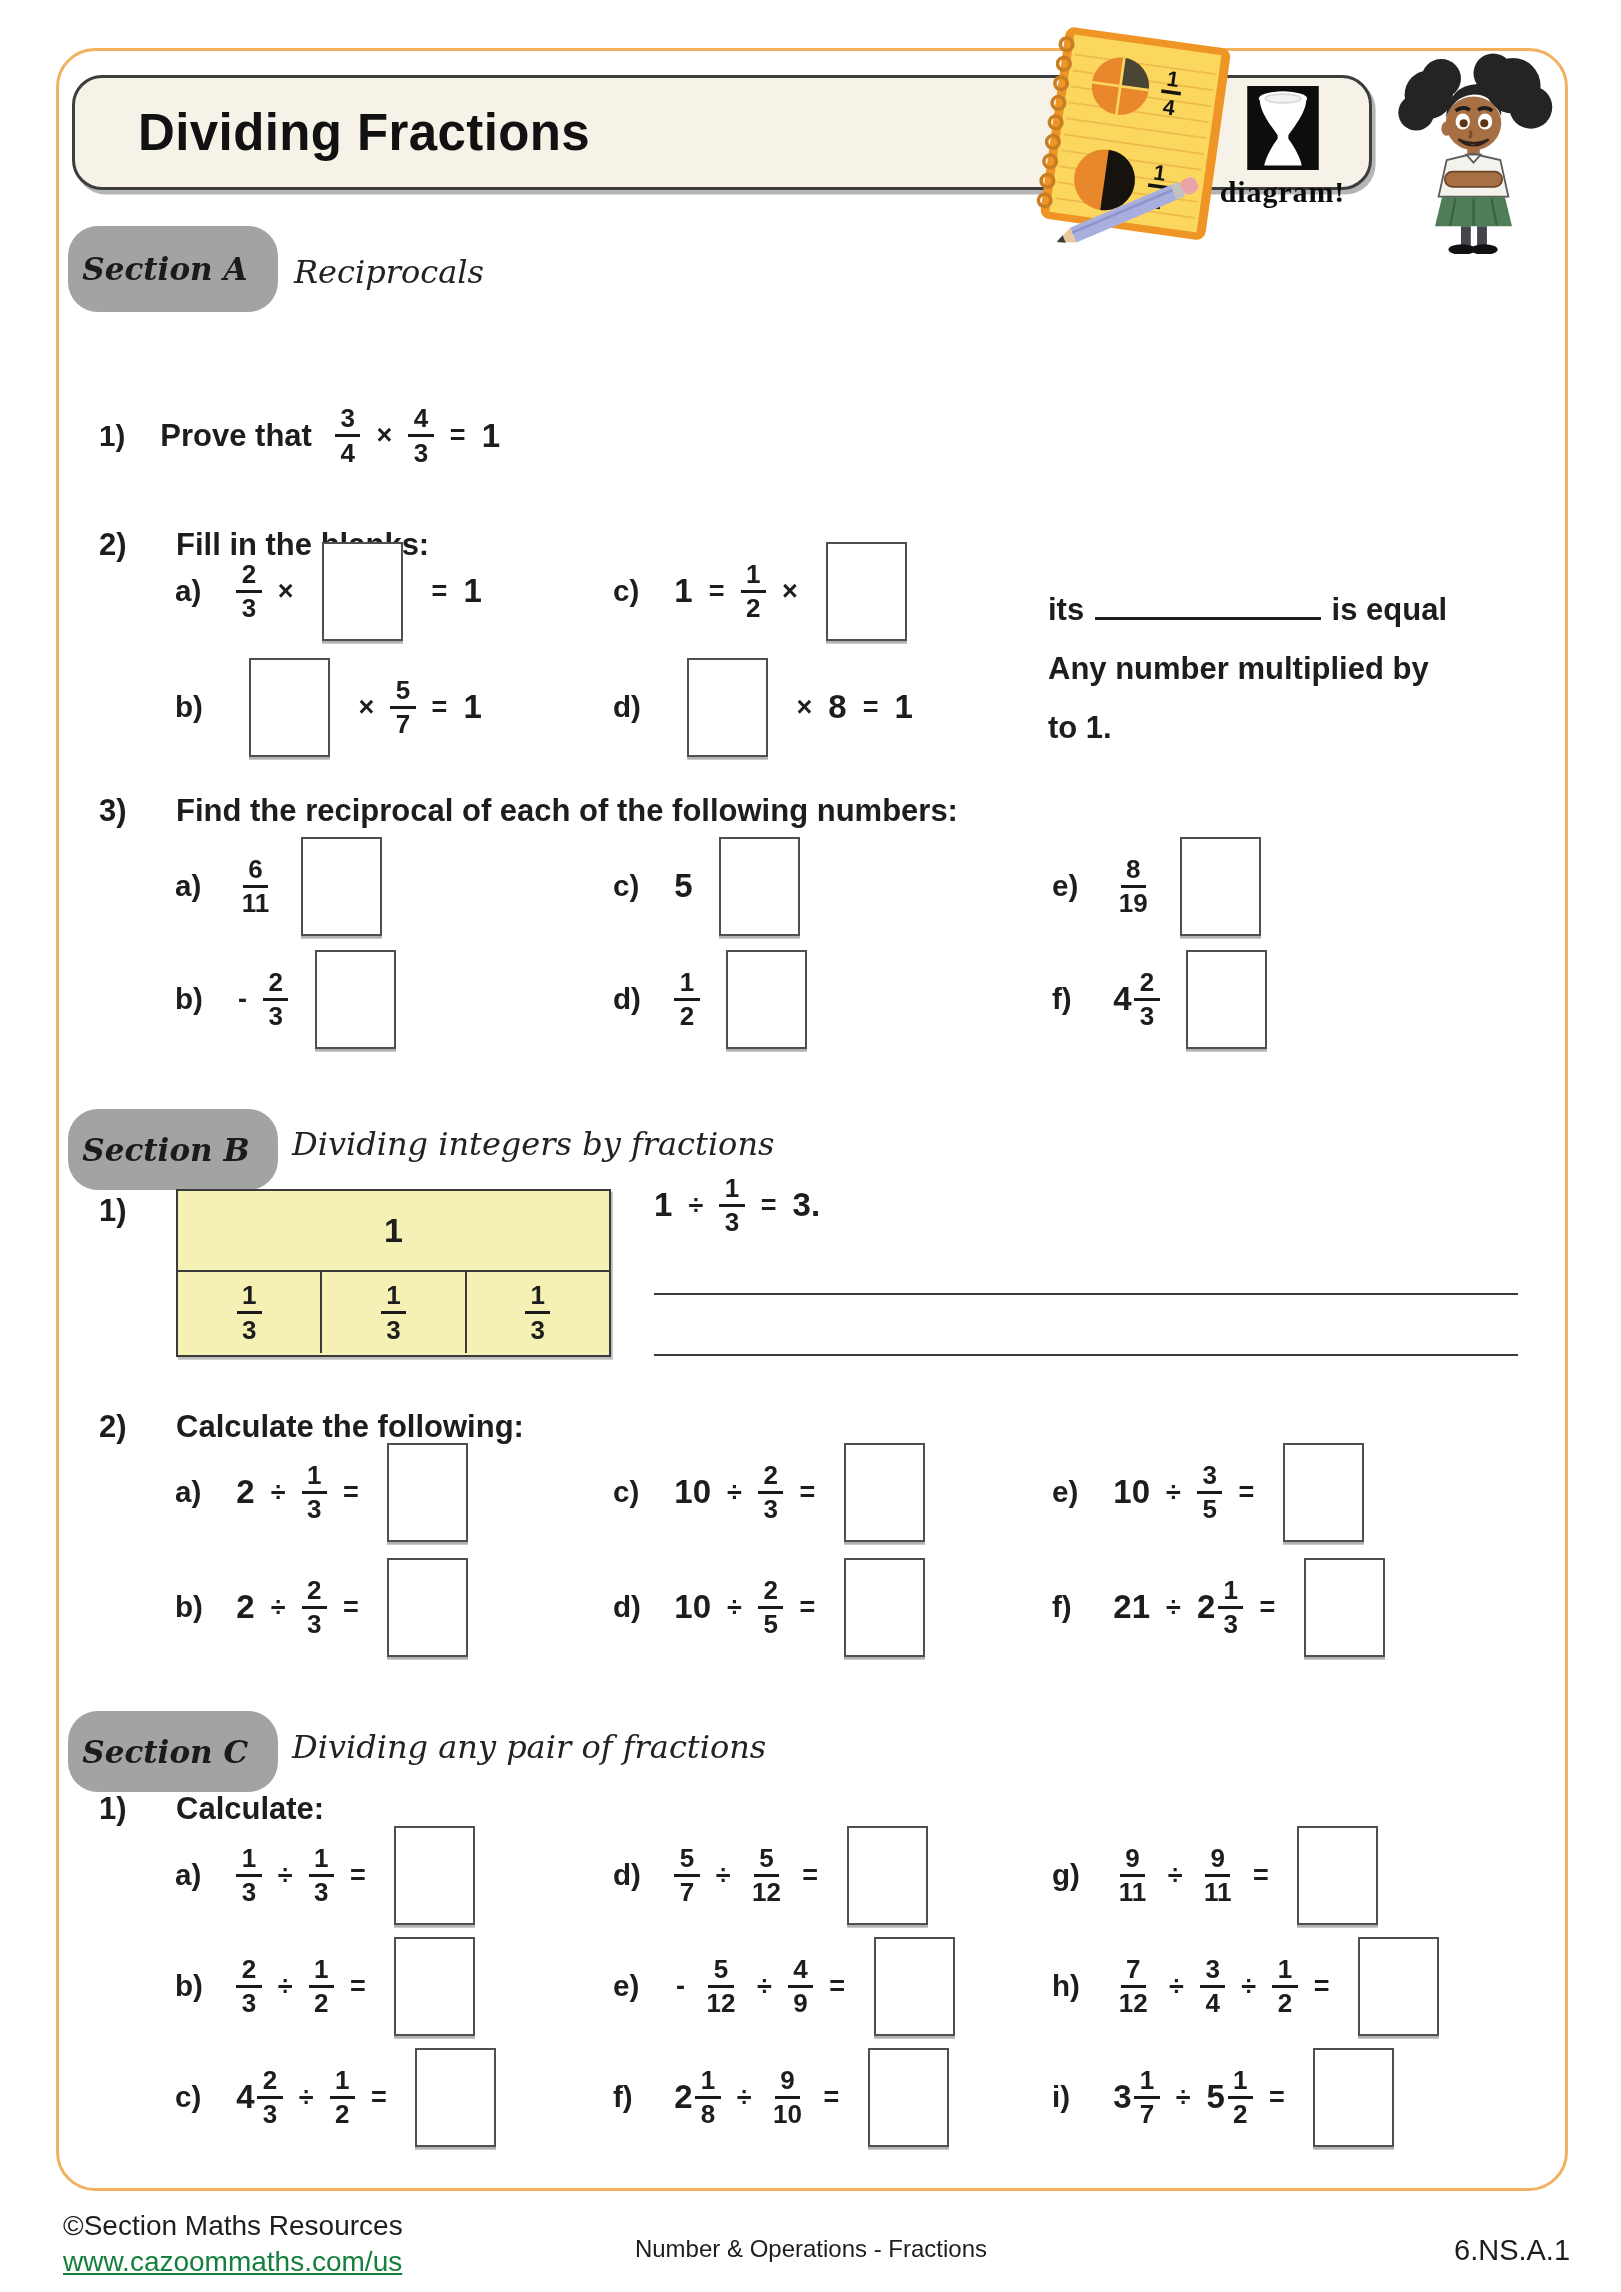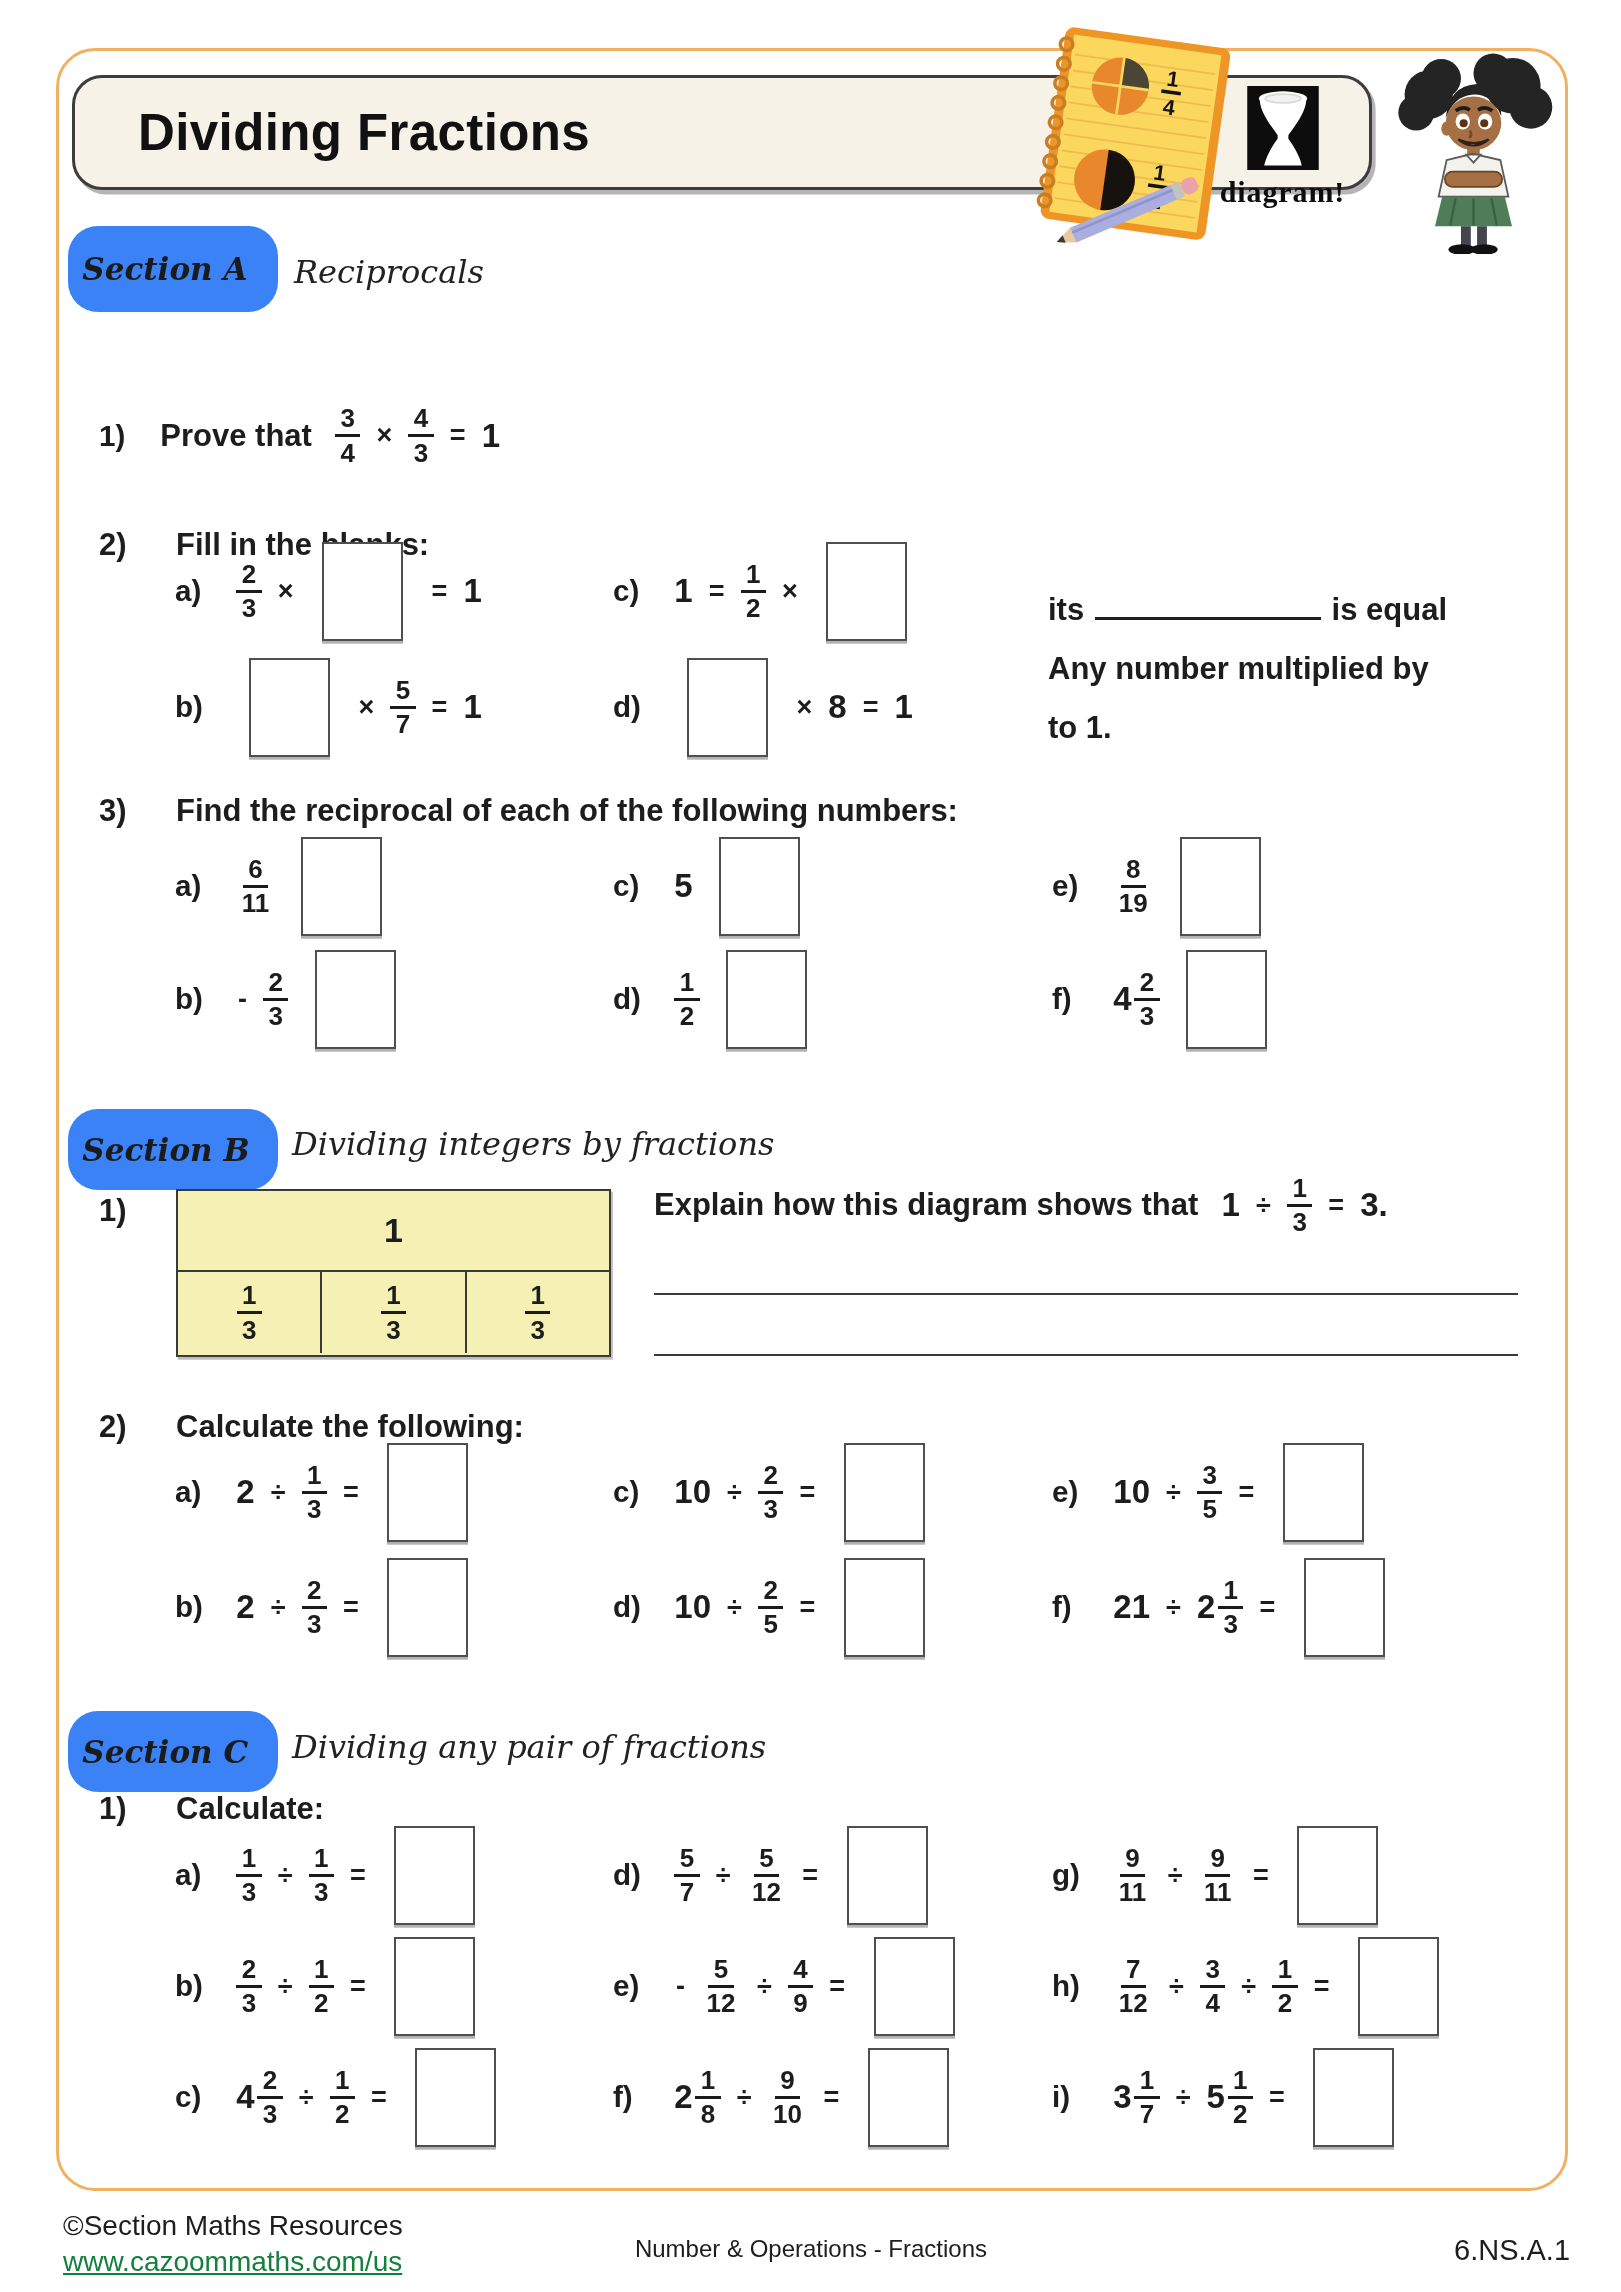--- a/index.html
+++ b/index.html
@@ -38,21 +38,21 @@
   .cazoom { position: absolute; left: 1216px; top: 86px; width: 133px; text-align: center; z-index: 4; }
   .cazoom .logo-word {
     font-family: "Liberation Serif", serif; font-weight: bold;
     font-size: 30px; color: #0d0d0d; margin-top: 1.8px; letter-spacing: 0.9px;
   }
   .mascot { position: absolute; left: 1384px; top: 41px; z-index: 3; }
 
   
   .blob {
     position: absolute; left: 68px; width: 210px;
-    background: #3b82f6; border-radius: 30px;
+    background: #a3a3a3; border-radius: 30px;
     display: flex; align-items: center; padding-left: 14.3px;
   }
   .sec-label {
     font-family: "DejaVu Serif", serif; font-style: italic; font-weight: bold;
     font-size: 31px; color: #1b1b1b; white-space: nowrap;
   }
   .sec-sub {
     position: absolute;
     font-family: "DejaVu Serif", serif; font-style: italic;
     font-size: 32px; color: #222; white-space: nowrap;
@@ -397,21 +397,20 @@
       <div class="diag-cell">
         <span class="frac">
           <span class="fnum">1</span>
           <span class="fden">3</span>
         </span>
       </div>
     </div>
 </div>
 
 <div class="prob" style="left:654px;top:1164px;height:82px;">
-    <span class="tok-txt">Explain how this diagram shows that</span>
     <span class="tok-n">1</span>
     <span class="tok-o">÷</span>
     <span class="frac">
       <span class="fnum">1</span>
       <span class="fden">3</span>
     </span>
     <span class="tok-o">=</span>
     <span class="tok-n">3.</span>
   </div>
 <div class="answer-line" style="top:1293px;"></div>

